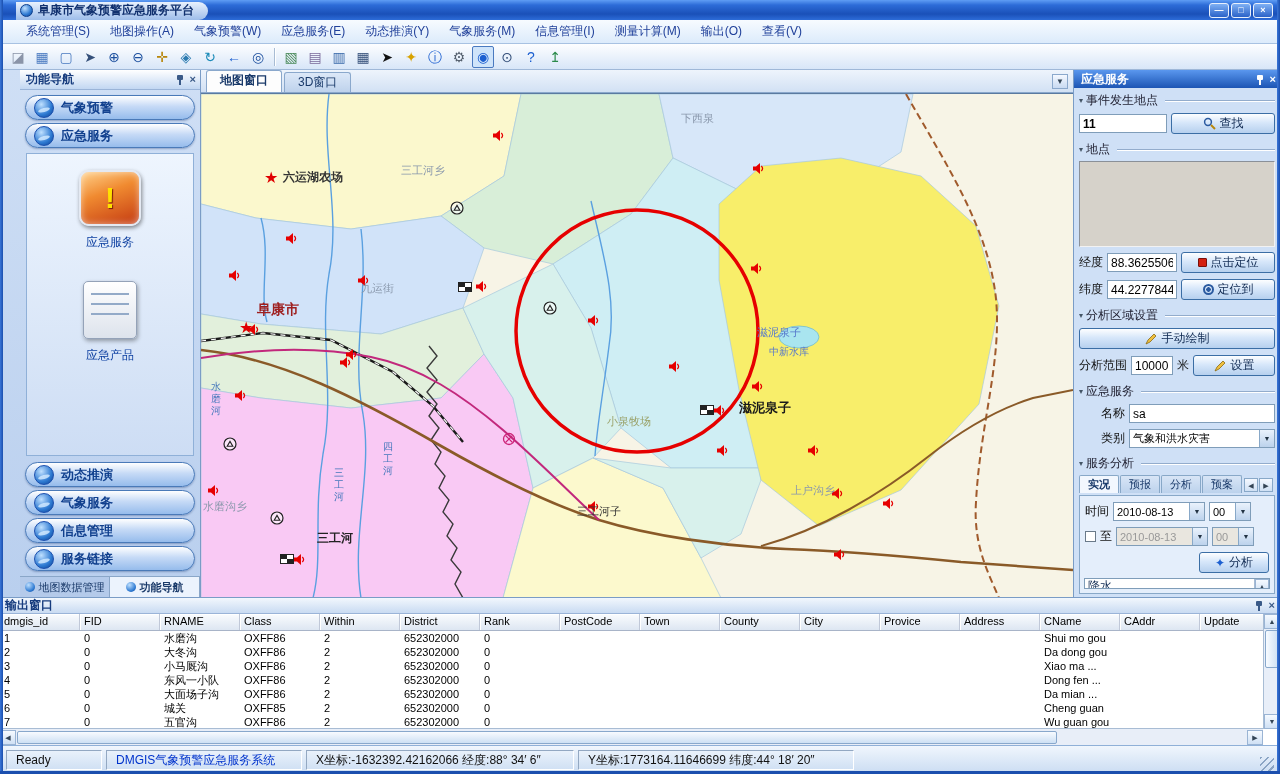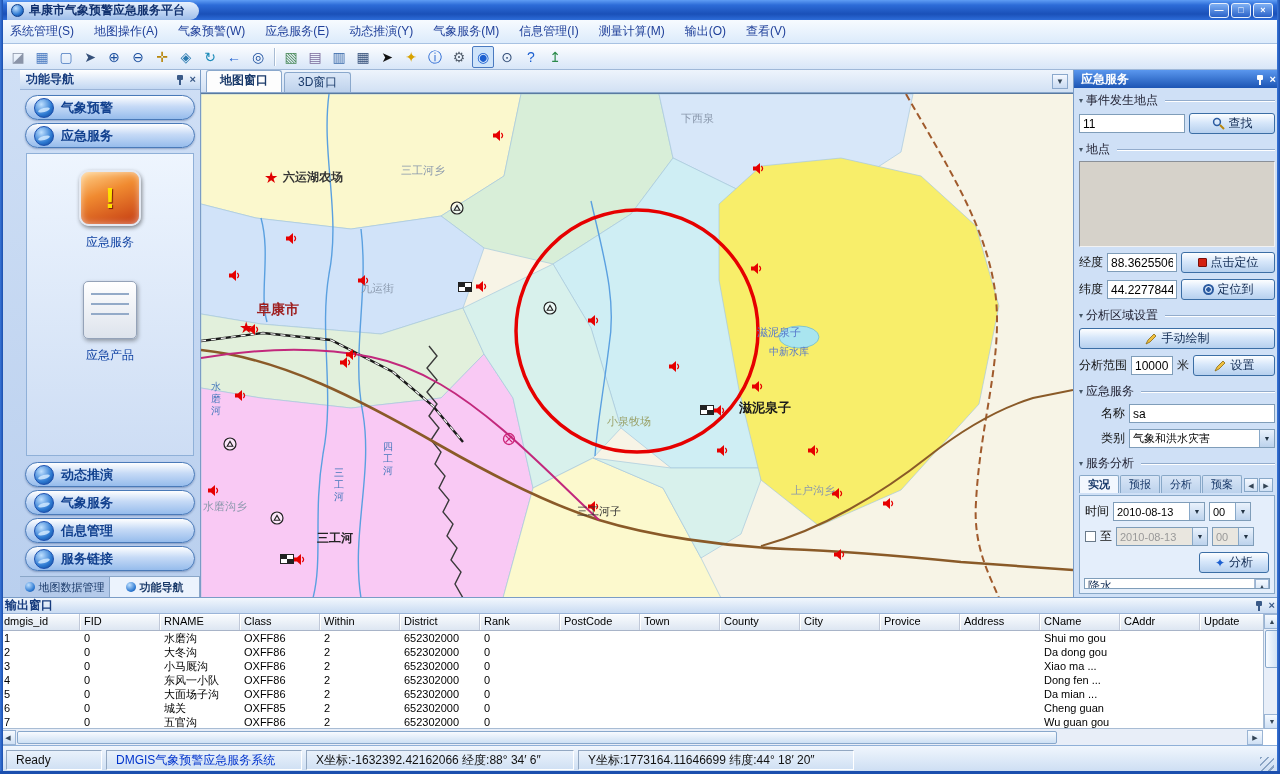--- a/index.html
+++ b/index.html
@@ -7,27 +7,27 @@
 body{position:relative;overflow:hidden;background:#dfeafa;font-size:12px;}
 
 
 .frame{position:absolute;background:linear-gradient(90deg,#3a76d8,#1b4fae);z-index:80;}
 #frame-l{left:0;top:0;width:3px;height:774px;}
 #frame-r{right:0;top:0;width:3px;height:774px;}
 #frame-b{left:0;bottom:0;width:1280px;height:3px;background:#1b4fae;}
 
 
 #titlebar{position:absolute;left:0;top:0;width:1280px;height:20px;background:linear-gradient(180deg,#5f9df4 0%,#2d6cd8 25%,#1a50b8 70%,#2d6cd8 100%);display:flex;align-items:center;z-index:70;}
-.title-chip{display:flex;align-items:center;gap:5px;height:18px;margin:1px 0 0 7px;padding:0 14px 0 4px;background:linear-gradient(180deg,#e8f1fd,#9dbdea);border-radius:0 9px 9px 0;color:#10306e;font-weight:bold;font-size:12px;}
+.title-chip{display:flex;align-items:center;gap:5px;height:18px;margin:1px 0 0 16px;padding:0 14px 0 4px;background:linear-gradient(180deg,#e8f1fd,#9dbdea);border-radius:0 9px 9px 0;color:#10306e;font-weight:bold;font-size:12px;}
 .title-globe{width:13px;height:13px;border-radius:50%;background:radial-gradient(circle at 35% 30%,#bfe0ff,#2e7ad2 60%,#0b3e8e);border:1px solid #0b3e8e;}
 .winbtns{margin-left:auto;display:flex;gap:2px;padding-right:7px;}
 .winbtn{width:20px;height:15px;border:1px solid #e8f0fc;border-radius:3px;background:linear-gradient(180deg,#7fb0f4,#2a62c8);color:#fff;font-size:9px;line-height:13px;text-align:center;font-weight:bold;}
 
 
-#menubar{position:absolute;left:0;top:20px;width:1280px;height:24px;background:linear-gradient(180deg,#f7fbff,#dcebfb);border-bottom:1px solid #a8c2e2;display:flex;align-items:flex-start;padding-left:0;z-index:60;}
+#menubar{position:absolute;left:0;top:20px;width:1280px;height:24px;background:linear-gradient(180deg,#f7fbff,#dcebfb);border-bottom:1px solid #a8c2e2;display:flex;align-items:flex-start;padding-left:16px;z-index:60;}
 .menu-item{padding:3px 10px;color:#20409a;font-size:12px;cursor:default;}
 
 
 #toolbar{position:absolute;left:0;top:44px;width:1280px;height:26px;background:linear-gradient(180deg,#fdfeff,#d8e6f8);border-bottom:1px solid #9fb8d8;display:flex;align-items:center;padding-left:6px;z-index:60;}
 .tool{width:22px;height:22px;line-height:20px;text-align:center;font-size:14px;border:1px solid transparent;margin:0 1px;cursor:default;}
 .tool.active{border:1px solid #4a7ac0;background:#cfe4fa;border-radius:2px;}
 .tsep{width:1px;height:18px;background:#a8bcd4;margin:0 4px;box-shadow:1px 0 0 #fff;}
 
 
 #leftpanel{position:absolute;left:0;top:70px;width:201px;height:527px;background:linear-gradient(180deg,#cfdff5,#b9cfee);border-right:1px solid #7a9cc6;display:flex;flex-direction:column;padding-left:20px;}
@@ -365,21 +365,21 @@
       <span class="pinbtn white"></span>
       <span class="closebtn white">×</span>
     </span>
   </div>
   <div class="rp-body">
     <div class="sect">
         <span class="sarr">▾</span>
         <span>事件发生地点</span>
       </div>
     <div class="prow">
-      <input class="pinput" style="flex: 0 0 auto; width: 106px;" value="11">
+      <input class="pinput" style="flex: 0 0 auto; width: 88px; font-weight: bold;" value="11">
       <div class="pbtn" style="flex:1;">
         <svg width="13" height="13" viewBox="0 0 13 13">
             <circle cx="5" cy="5" r="3.4" fill="none" stroke="#2a5aa0" stroke-width="1.5"></circle>
             <line x1="8" y1="8" x2="12" y2="12" stroke="#b8860b" stroke-width="2"></line>
           </svg>
         <span>查找</span>
       </div>
     </div>
     <div class="sect">
         <span class="sarr">▾</span>

